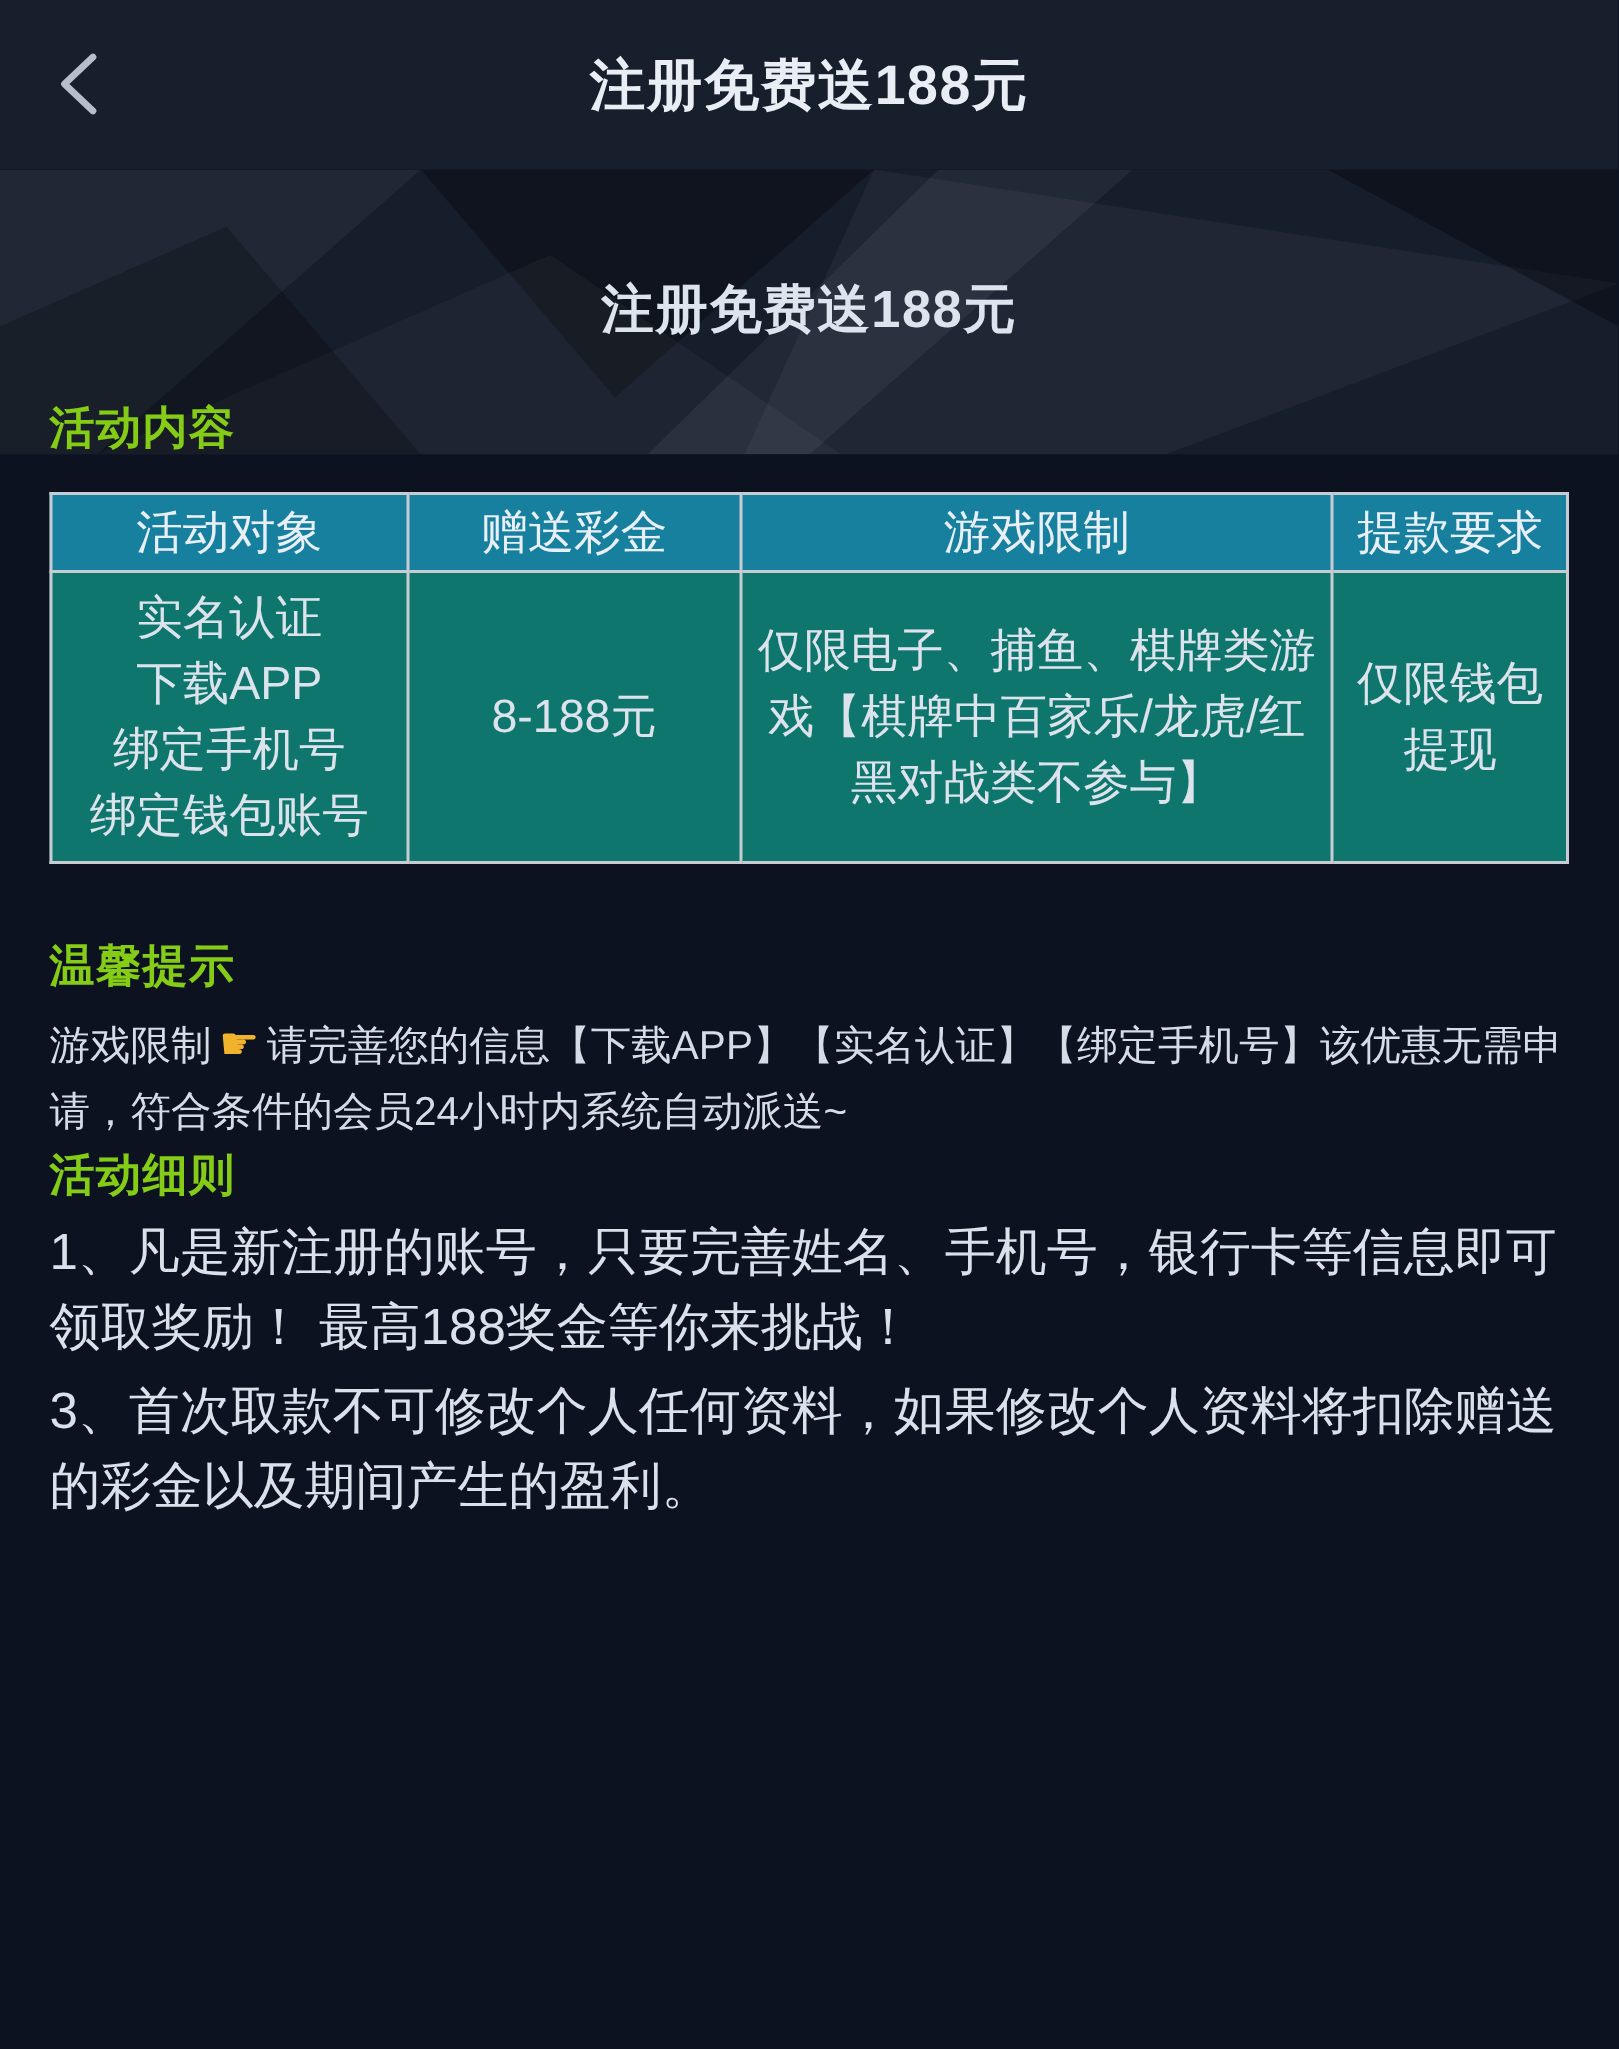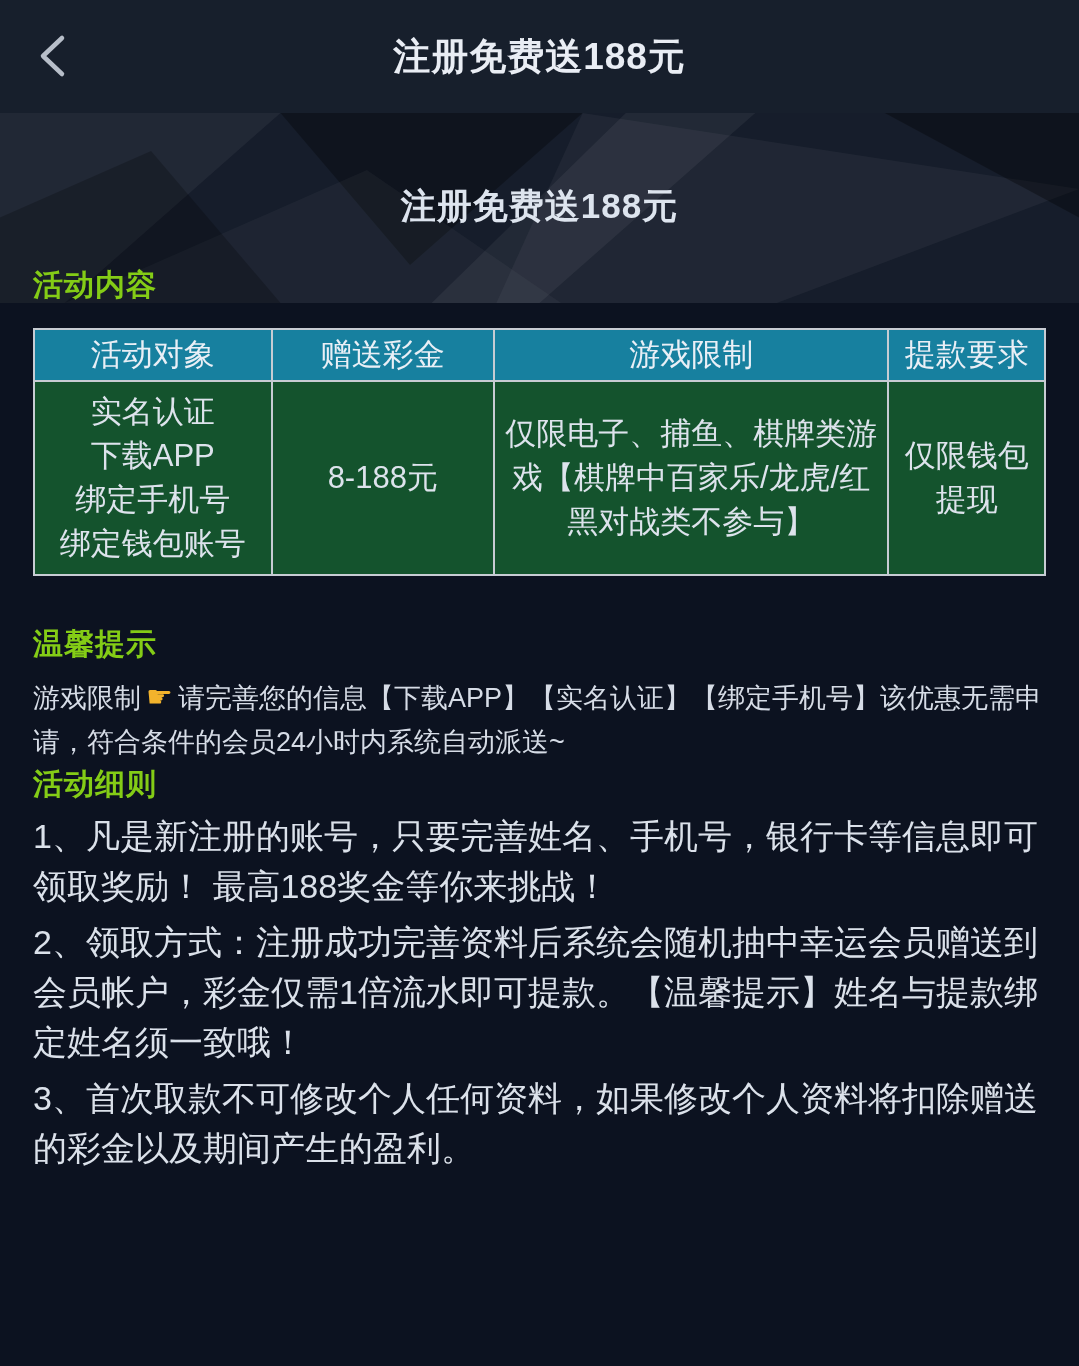--- a/index.html
+++ b/index.html
@@ -50,21 +50,21 @@
   .section-heading {
     margin:0; color:#84cc16; font-size:30px; font-weight:bold; letter-spacing:1px;
   }
   .lead {
     margin:8px 0 0 0; font-size:34px; line-height:48px; color:#dbe1ea;
   }
   
   table.promo {
     width:100%; margin-top:22px;
     border-collapse:collapse;
-    background:#14532d;
+    background:#0f766e;
     text-align:center;
     color:#dde3ec;
     font-size:31px;
   }
   table.promo, table.promo th, table.promo td { border:2px solid #c7ccd3; }
   table.promo th {
     background:#17809f; color:#e9eff6; font-weight:normal;
     height:50px; padding:0 4px;
   }
   table.promo td { padding:8px 8px; line-height:44px; }
@@ -135,17 +135,16 @@
 提现</td>
         </tr>
       </tbody>
     </table>
 
     <h2 class="section-heading tips-heading">温馨提示</h2>
     <p class="tip-text"><span>游戏限制</span><span class="pointer-icon">☛</span><span>请完善您的信息【下载APP】【实名认证】【绑定手机号】该优惠无需申请，符合条件的会员24小时内系统自动派送~</span></p>
 
     <h2 class="section-heading rules-heading">活动细则</h2>
     <p class="rule">1、凡是新注册的账号，只要完善姓名、手机号，银行卡等信息即可领取奖励！ 最高188奖金等你来挑战！</p>
-    <p class="rule">2、领取方式：注册成功完善资料后系统会随机抽中幸运会员赠送到会员帐户，彩金仅需1倍流水即可提款。【温馨提示】姓名与提款绑定姓名须一致哦！</p>
     <p class="rule">3、首次取款不可修改个人任何资料，如果修改个人资料将扣除赠送的彩金以及期间产生的盈利。</p>
 
   </div>
 </div>
 
 </body></html>

